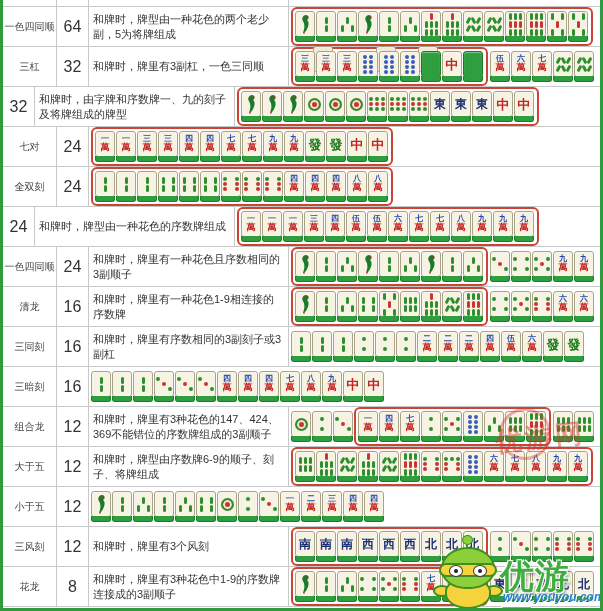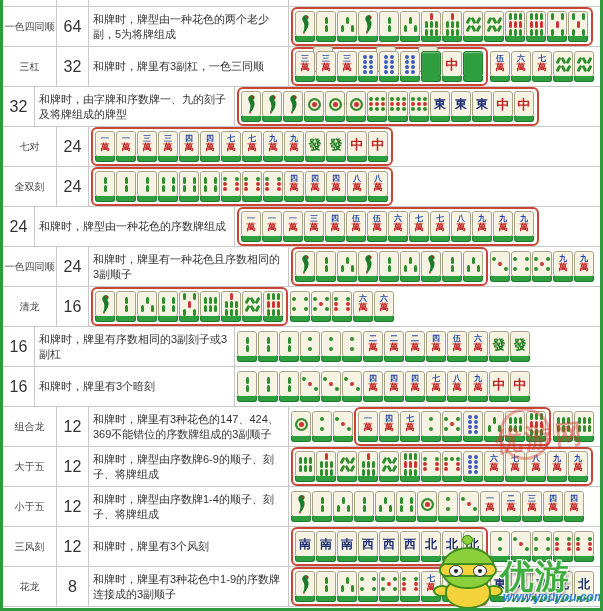--- a/index.html
+++ b/index.html
@@ -1315,20 +1315,21 @@
               <span class="wnum">九</span>
               <span class="wman">萬</span>
             </div>
             <div class="tbase"></div>
           </div>
         </div>
       </div>
       <div class="trow">
         <div class="c-name">清龙</div>
         <div class="c-score">16</div>
+        <div class="c-desc">和牌时，牌里有一种花色1-9相连接的序数牌</div>
         <div class="c-tiles">
           <div class="rbox">
             <div class="tile">
               <div class="face">
                 <div>
                   <svg width="16" height="22" viewBox="0 0 16 22" style="display:block;margin:1px auto 0;">
                     <path d="M9 2 C12 2 12.5 6 10 7 C13 9 11.5 15 8 19 C7 20.3 6 20 6.4 18.4 C8 14.5 7.6 10.5 6 8.2 C4.4 6 5.6 2 9 2 Z" fill="#1d7a2d"></path>
                     <circle cx="10.2" cy="4" r="1.1" fill="#cc2222"></circle>
                     <path d="M6.5 19 C5 21 8.6 21.4 7.6 19.2" fill="#cc2222"></path>
                   </svg>
@@ -1564,20 +1565,21 @@
           <div class="tile">
             <div class="face center col">
               <span class="wnum">六</span>
               <span class="wman">萬</span>
             </div>
             <div class="tbase"></div>
           </div>
         </div>
       </div>
       <div class="trow">
+        <div class="c-name">三同刻</div>
         <div class="c-score">16</div>
         <div class="c-desc">和牌时，牌里有序数相同的3副刻子或3副杠</div>
         <div class="c-tiles">
           <div class="tile">
             <div class="face">
               <div class="sticks">
                 <div class="srow">
                   <span class="stick e"></span>
                   <span class="stick"></span>
                   <span class="stick e"></span>
@@ -1741,22 +1743,22 @@
           </div>
           <div class="tile">
             <div class="face center">
               <span class="dchar grn">發</span>
             </div>
             <div class="tbase"></div>
           </div>
         </div>
       </div>
       <div class="trow">
+        <div class="c-name">三暗刻</div>
         <div class="c-score">16</div>
-        <div class="c-desc">和牌时，牌里有3个暗刻</div>
         <div class="c-tiles">
           <div class="tile">
             <div class="face">
               <div class="sticks">
                 <div class="srow">
                   <span class="stick e"></span>
                   <span class="stick"></span>
                   <span class="stick e"></span>
                 </div>
                 <div class="srow">
@@ -2385,21 +2387,20 @@
                 <span class="wman">萬</span>
               </div>
               <div class="tbase"></div>
             </div>
           </div>
         </div>
       </div>
       <div class="trow">
         <div class="c-name">小于五</div>
         <div class="c-score">12</div>
-        <div class="c-desc">和牌时，牌型由序数牌1-4的顺子、刻子、将牌组成</div>
         <div class="c-tiles">
           <div class="tile">
             <div class="face">
               <div>
                 <svg width="16" height="22" viewBox="0 0 16 22" style="display:block;margin:1px auto 0;">
                   <path d="M9 2 C12 2 12.5 6 10 7 C13 9 11.5 15 8 19 C7 20.3 6 20 6.4 18.4 C8 14.5 7.6 10.5 6 8.2 C4.4 6 5.6 2 9 2 Z" fill="#1d7a2d"></path>
                   <circle cx="10.2" cy="4" r="1.1" fill="#cc2222"></circle>
                   <path d="M6.5 19 C5 21 8.6 21.4 7.6 19.2" fill="#cc2222"></path>
                 </svg>
               </div>

